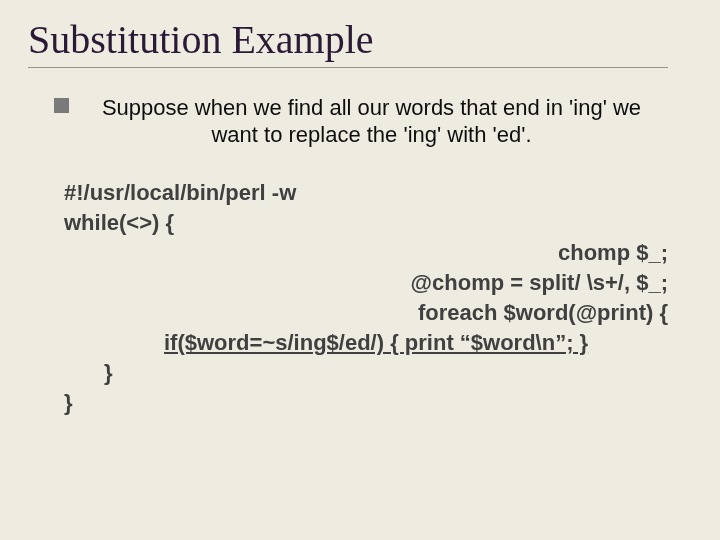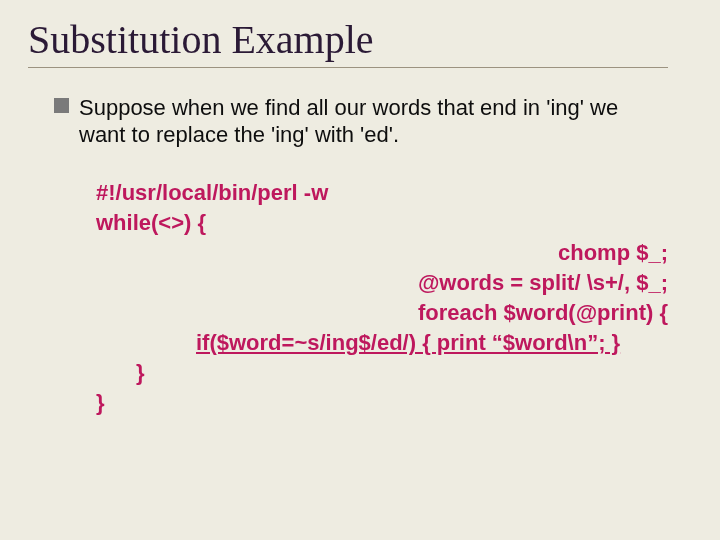--- a/index.html
+++ b/index.html
@@ -42,26 +42,27 @@
     width: 15px;
     height: 15px;
     background: #7a7a7a;
     margin-top: 4px;
     flex: 0 0 15px;
   }
   .bullet-text {
     font-size: 22px;
     line-height: 27px;
     color: #0e0e0e;
+    text-align: center;
   }
   .code-block {
-    margin-left: 68px;
+    margin-left: 36px;
     font-size: 22px;
     line-height: 30px;
-    color: #be185d;
+    color: #404040;
     font-weight: bold;
     font-family: Arial, "Helvetica Neue", Helvetica, sans-serif;
   }
   .code-line { white-space: pre; }
   .i1 { padding-left: 34px; text-align: right; }
   .i2 { padding-left: 40px; }
   .i3 { padding-left: 100px; text-decoration: underline; }
 </style>
 </head>
 <body>
@@ -74,20 +75,20 @@
 
   <div class="bullet-row">
     <div class="sq-bullet"></div>
     <div class="bullet-text">Suppose when we find all our words that end in 'ing' we want to replace the 'ing' with 'ed'.</div>
   </div>
 
   <div class="code-block">
     <div class="code-line">#!/usr/local/bin/perl -w</div>
     <div class="code-line">while(&lt;&gt;) {</div>
     <div class="code-line i1">chomp $_;</div>
-    <div class="code-line i1">@words = split/ \s+/, $_;</div>
+    <div class="code-line i1">@chomp = split/ \s+/, $_;</div>
     <div class="code-line i1"> foreach $word(@print) {</div>
     <div class="code-line i3">if($word=~s/ing$/ed/) { print “$word\n”; }</div>
     <div class="code-line i2">}</div>
     <div class="code-line">}</div>
   </div>
 
 </div>
 
 </body></html>

